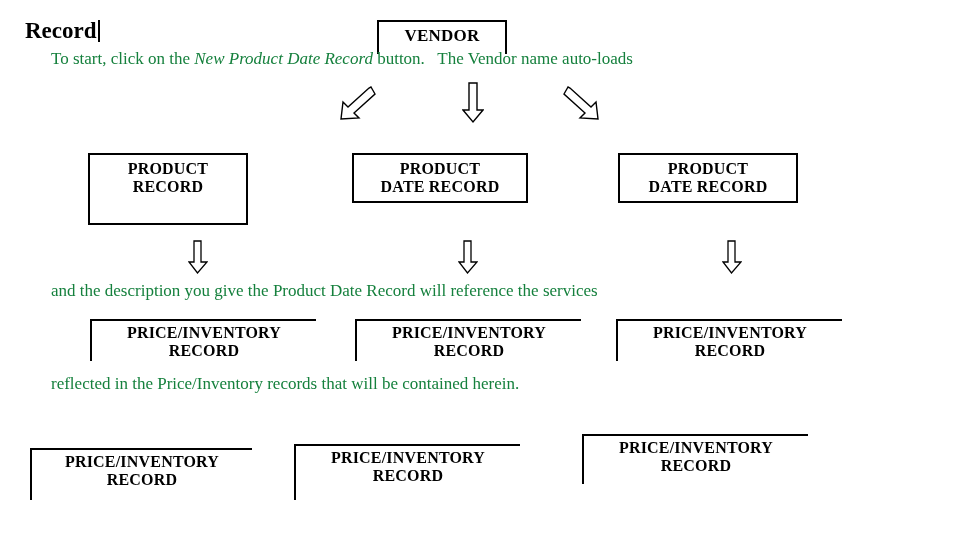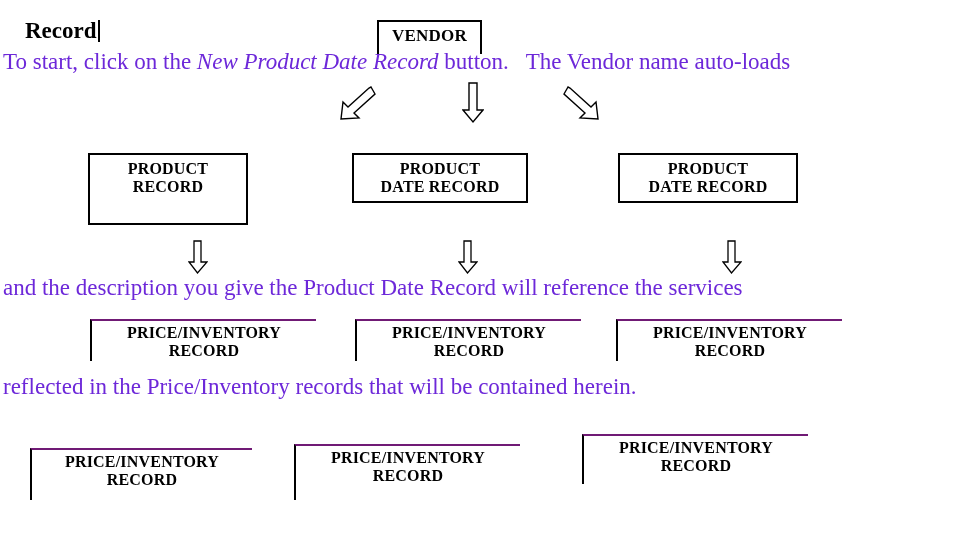--- a/index.html
+++ b/index.html
@@ -14,24 +14,25 @@
     overflow: hidden;
     background: #ffffff;
     font-family: "Liberation Serif", "DejaVu Serif", serif;
     color: #000000;
   }
   .abs { position: absolute; }
 
   
   .prose {
     font-family: "Liberation Serif", "DejaVu Serif", serif;
-    font-size: 23px;
+    font-size: 17px;
     line-height: 1.05;
-    color: #6d28d9;
+    color: #15803d;
     white-space: pre;
+    margin-left: 48px;
   }
   .prose i { font-style: italic; }
 
   
   .top-cut {
     font-family: "Liberation Serif", "DejaVu Serif", serif;
     font-size: 23px;
     font-weight: bold;
     color: #000;
     white-space: pre;
@@ -56,21 +57,21 @@
     white-space: nowrap;
   }
   .boxtext .u { text-underline-offset: 1px; }
 
   .box-full {      
     border: 2px solid #000;
     box-sizing: border-box;
     background: transparent;
   }
   .box-tl {        
-    border-top: 2px solid #701a75;
+    border-top: 2px solid #000000;
     border-left: 2px solid #000;
     box-sizing: border-box;
     background: transparent;
   }
   .box-lr {        
     border-left: 2px solid #000;
     border-right: 2px solid #000;
     border-top: 2px solid #000;
     box-sizing: border-box;
     background: transparent;
@@ -82,21 +83,21 @@
 </style>
 </head>
 <body>
 
 <div id="page">
 
   <div class="abs top-cut" style="left:2px; top:-8px;">
     <span>Record</span><span class="caret"></span>
   </div>
 
-  <div class="abs box-lr" style="left:377px; top:20px; width:105px; height:34px;">
+  <div class="abs box-lr" style="left:377px; top:20px; width:130px; height:34px;">
     <div class="boxtext" style="padding-top:4px; font-size:17px;">VENDOR</div>
   </div>
 
   <div class="abs prose" style="left:3px; top:50px;"><span>To start, click on the </span><i>New Product Date Record</i><span> button.   The Vendor name auto-loads</span></div>
 
   <div class="abs arrow" style="left:338px; top:85px;">
     <svg width="40" height="38" viewBox="0 0 40 38">
       <polygon points="34,2 38,9 17,28 22,33 4,34 6,17 11,22 32,3" fill="#ffffff" stroke="#000000" stroke-width="1.4" transform="translate(-1,0)"></polygon>
     </svg>
   </div>
@@ -143,21 +144,21 @@
     <svg width="20" height="34" viewBox="0 0 20 34">
       <polygon points="6,1 13,1 13,22 19,22 9.5,33 1,22 6,22" fill="#ffffff" stroke="#000000" stroke-width="1.3"></polygon>
     </svg>
   </div>
   <div class="abs arrow" style="left:722px; top:240px;">
     <svg width="20" height="34" viewBox="0 0 20 34">
       <polygon points="6,1 13,1 13,22 19,22 9.5,33 1,22 6,22" fill="#ffffff" stroke="#000000" stroke-width="1.3"></polygon>
     </svg>
   </div>
 
-  <div class="abs prose" style="left:3px; top:276px;">and the description you give the Product Date Record will reference the services</div>
+  <div class="abs prose" style="left:3px; top:282px;">and the description you give the Product Date Record will reference the services</div>
 
   <div class="abs box-tl" style="left:90px; top:319px; width:226px; height:42px;">
     <div class="boxtext" style="padding-top:3px;">
       <div><span class="u">PRICE/INVENTORY</span></div>
       <div><span class="u">RECORD</span></div>
     </div>
   </div>
 
   <div class="abs box-tl" style="left:355px; top:319px; width:226px; height:42px;">
     <div class="boxtext" style="padding-top:3px;">

